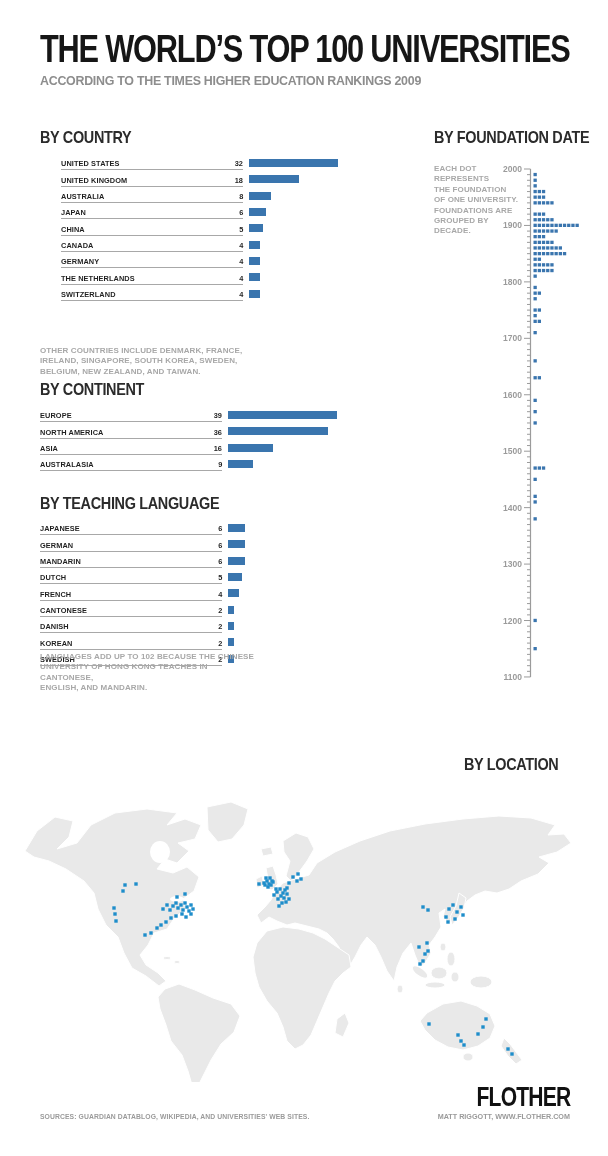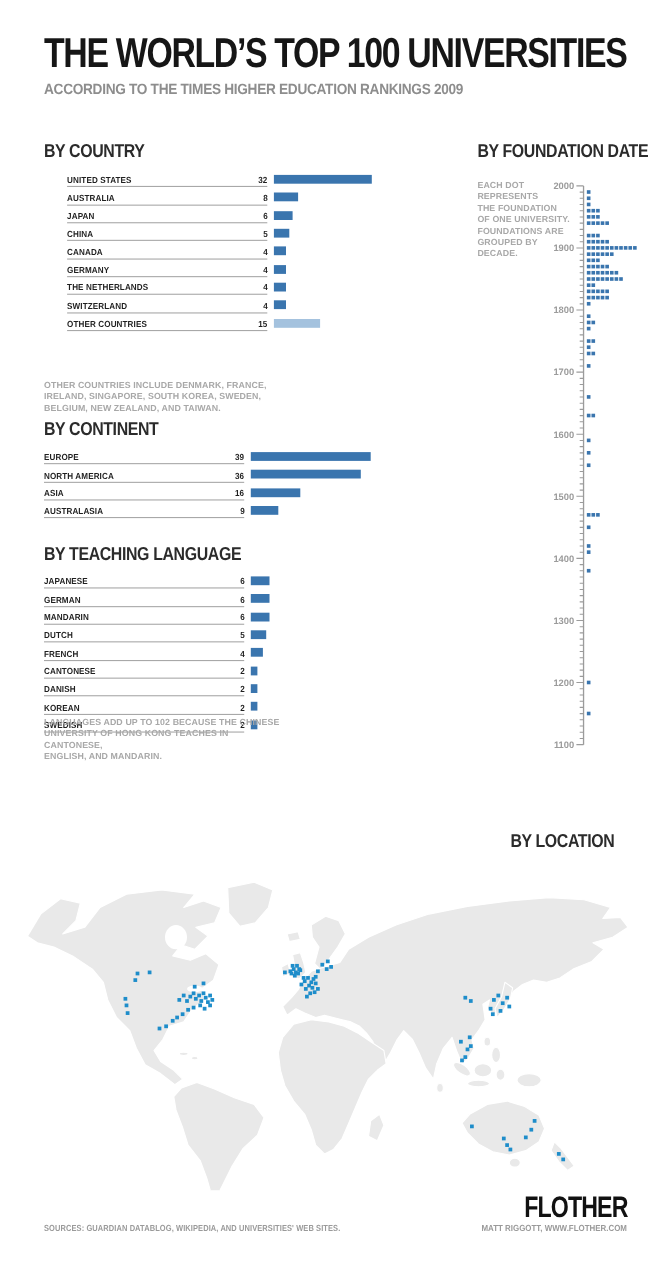--- a/index.html
+++ b/index.html
@@ -47,20 +47,26 @@
   <div class="section-head" style="left:40px;top:128px;">BY COUNTRY</div>
   <div class="rows" style="top:154px;margin-left:21px;" id="rows-by_country">
       <div class="row">
         <div class="line"></div>
         <span class="lab">UNITED STATES</span>
         <span class="val">32</span>
         <div class="bar" style="width: 89.3px;"></div>
       </div>
       <div class="row">
         <div class="line"></div>
+        <span class="lab">UNITED KINGDOM</span>
+        <span class="val">18</span>
+        <div class="bar" style="width: 50.2px;"></div>
+      </div>
+      <div class="row">
+        <div class="line"></div>
         <span class="lab">AUSTRALIA</span>
         <span class="val">8</span>
         <div class="bar" style="width: 22.3px;"></div>
       </div>
       <div class="row">
         <div class="line"></div>
         <span class="lab">JAPAN</span>
         <span class="val">6</span>
         <div class="bar" style="width: 16.7px;"></div>
       </div>
@@ -86,26 +92,20 @@
         <div class="line"></div>
         <span class="lab">THE NETHERLANDS</span>
         <span class="val">4</span>
         <div class="bar" style="width: 11.2px;"></div>
       </div>
       <div class="row">
         <div class="line"></div>
         <span class="lab">SWITZERLAND</span>
         <span class="val">4</span>
         <div class="bar" style="width: 11.2px;"></div>
-      </div>
-      <div class="row">
-        <div class="line"></div>
-        <span class="lab">OTHER COUNTRIES</span>
-        <span class="val">15</span>
-        <div class="bar light" style="width: 41.9px;"></div>
       </div>
     </div>
   <div class="note" style="top:322px;width:210px;margin-top:24px;">OTHER COUNTRIES INCLUDE DENMARK, FRANCE,
 IRELAND, SINGAPORE, SOUTH KOREA, SWEDEN,
 BELGIUM, NEW ZEALAND, AND TAIWAN.</div>
 
   <div class="section-head" style="left:40px;top:380px;">BY CONTINENT</div>
   <div class="rows" style="top:406px;" id="rows-by_continent">
       <div class="row">
         <div class="line"></div>

